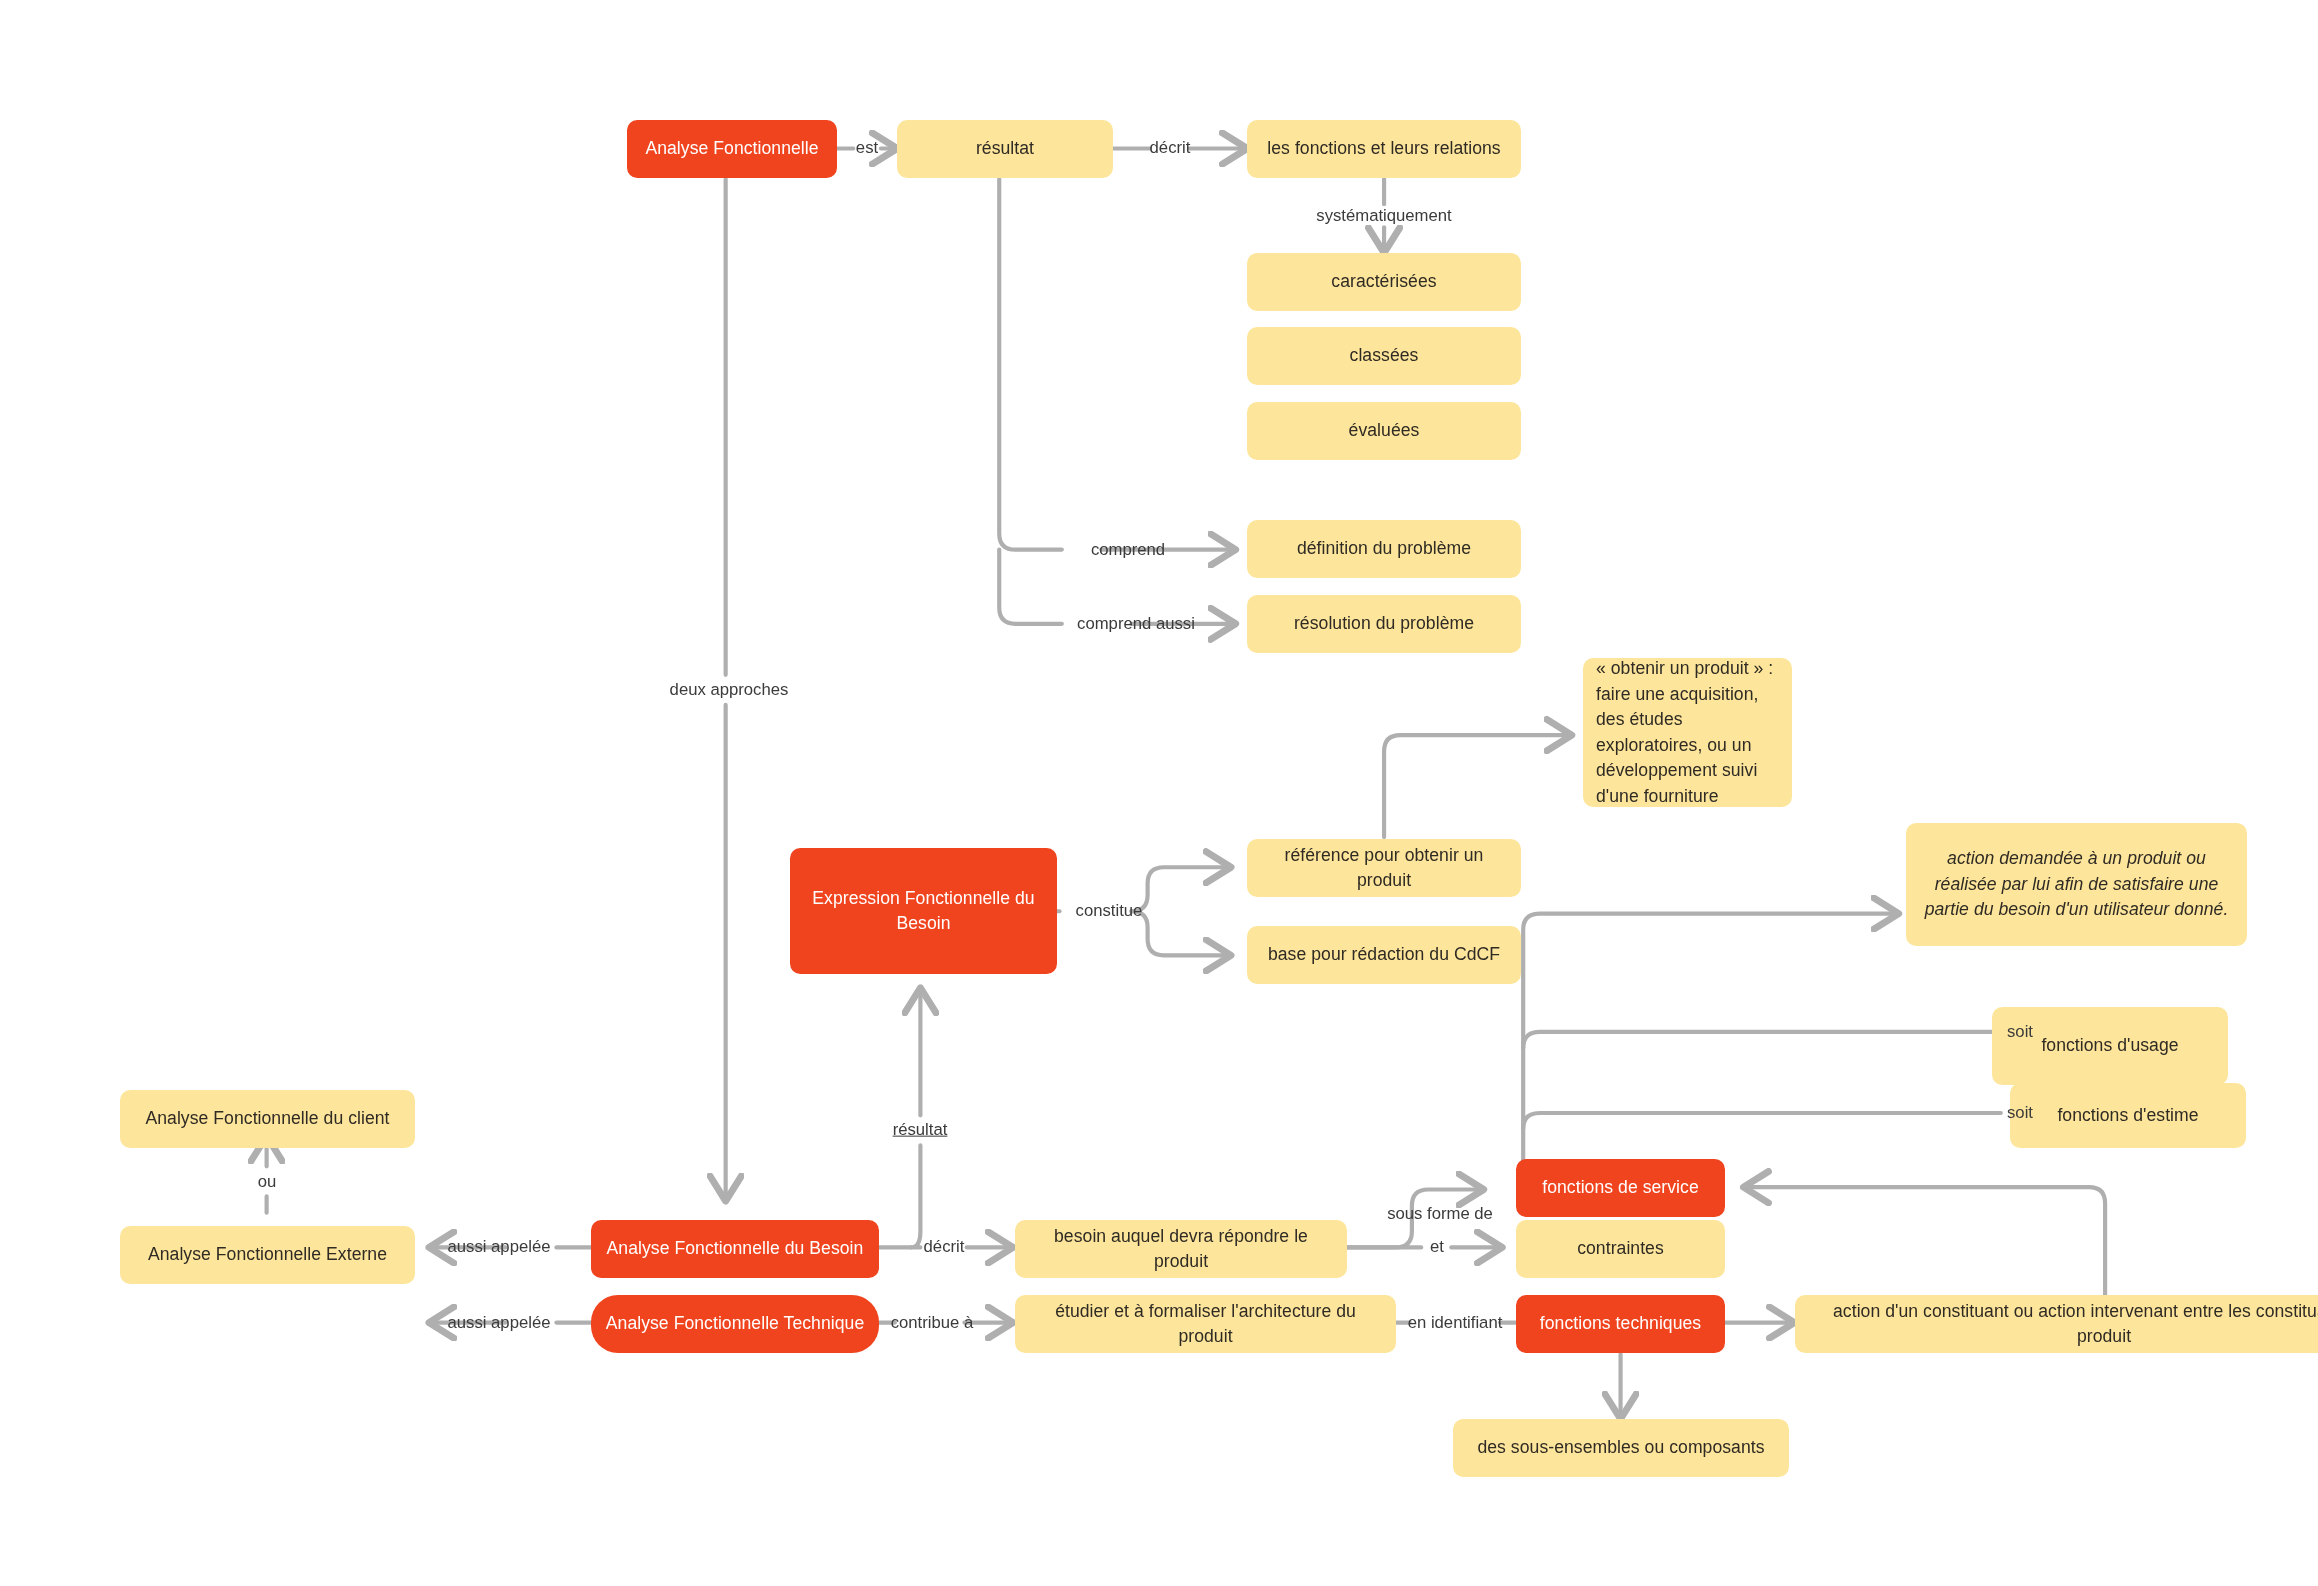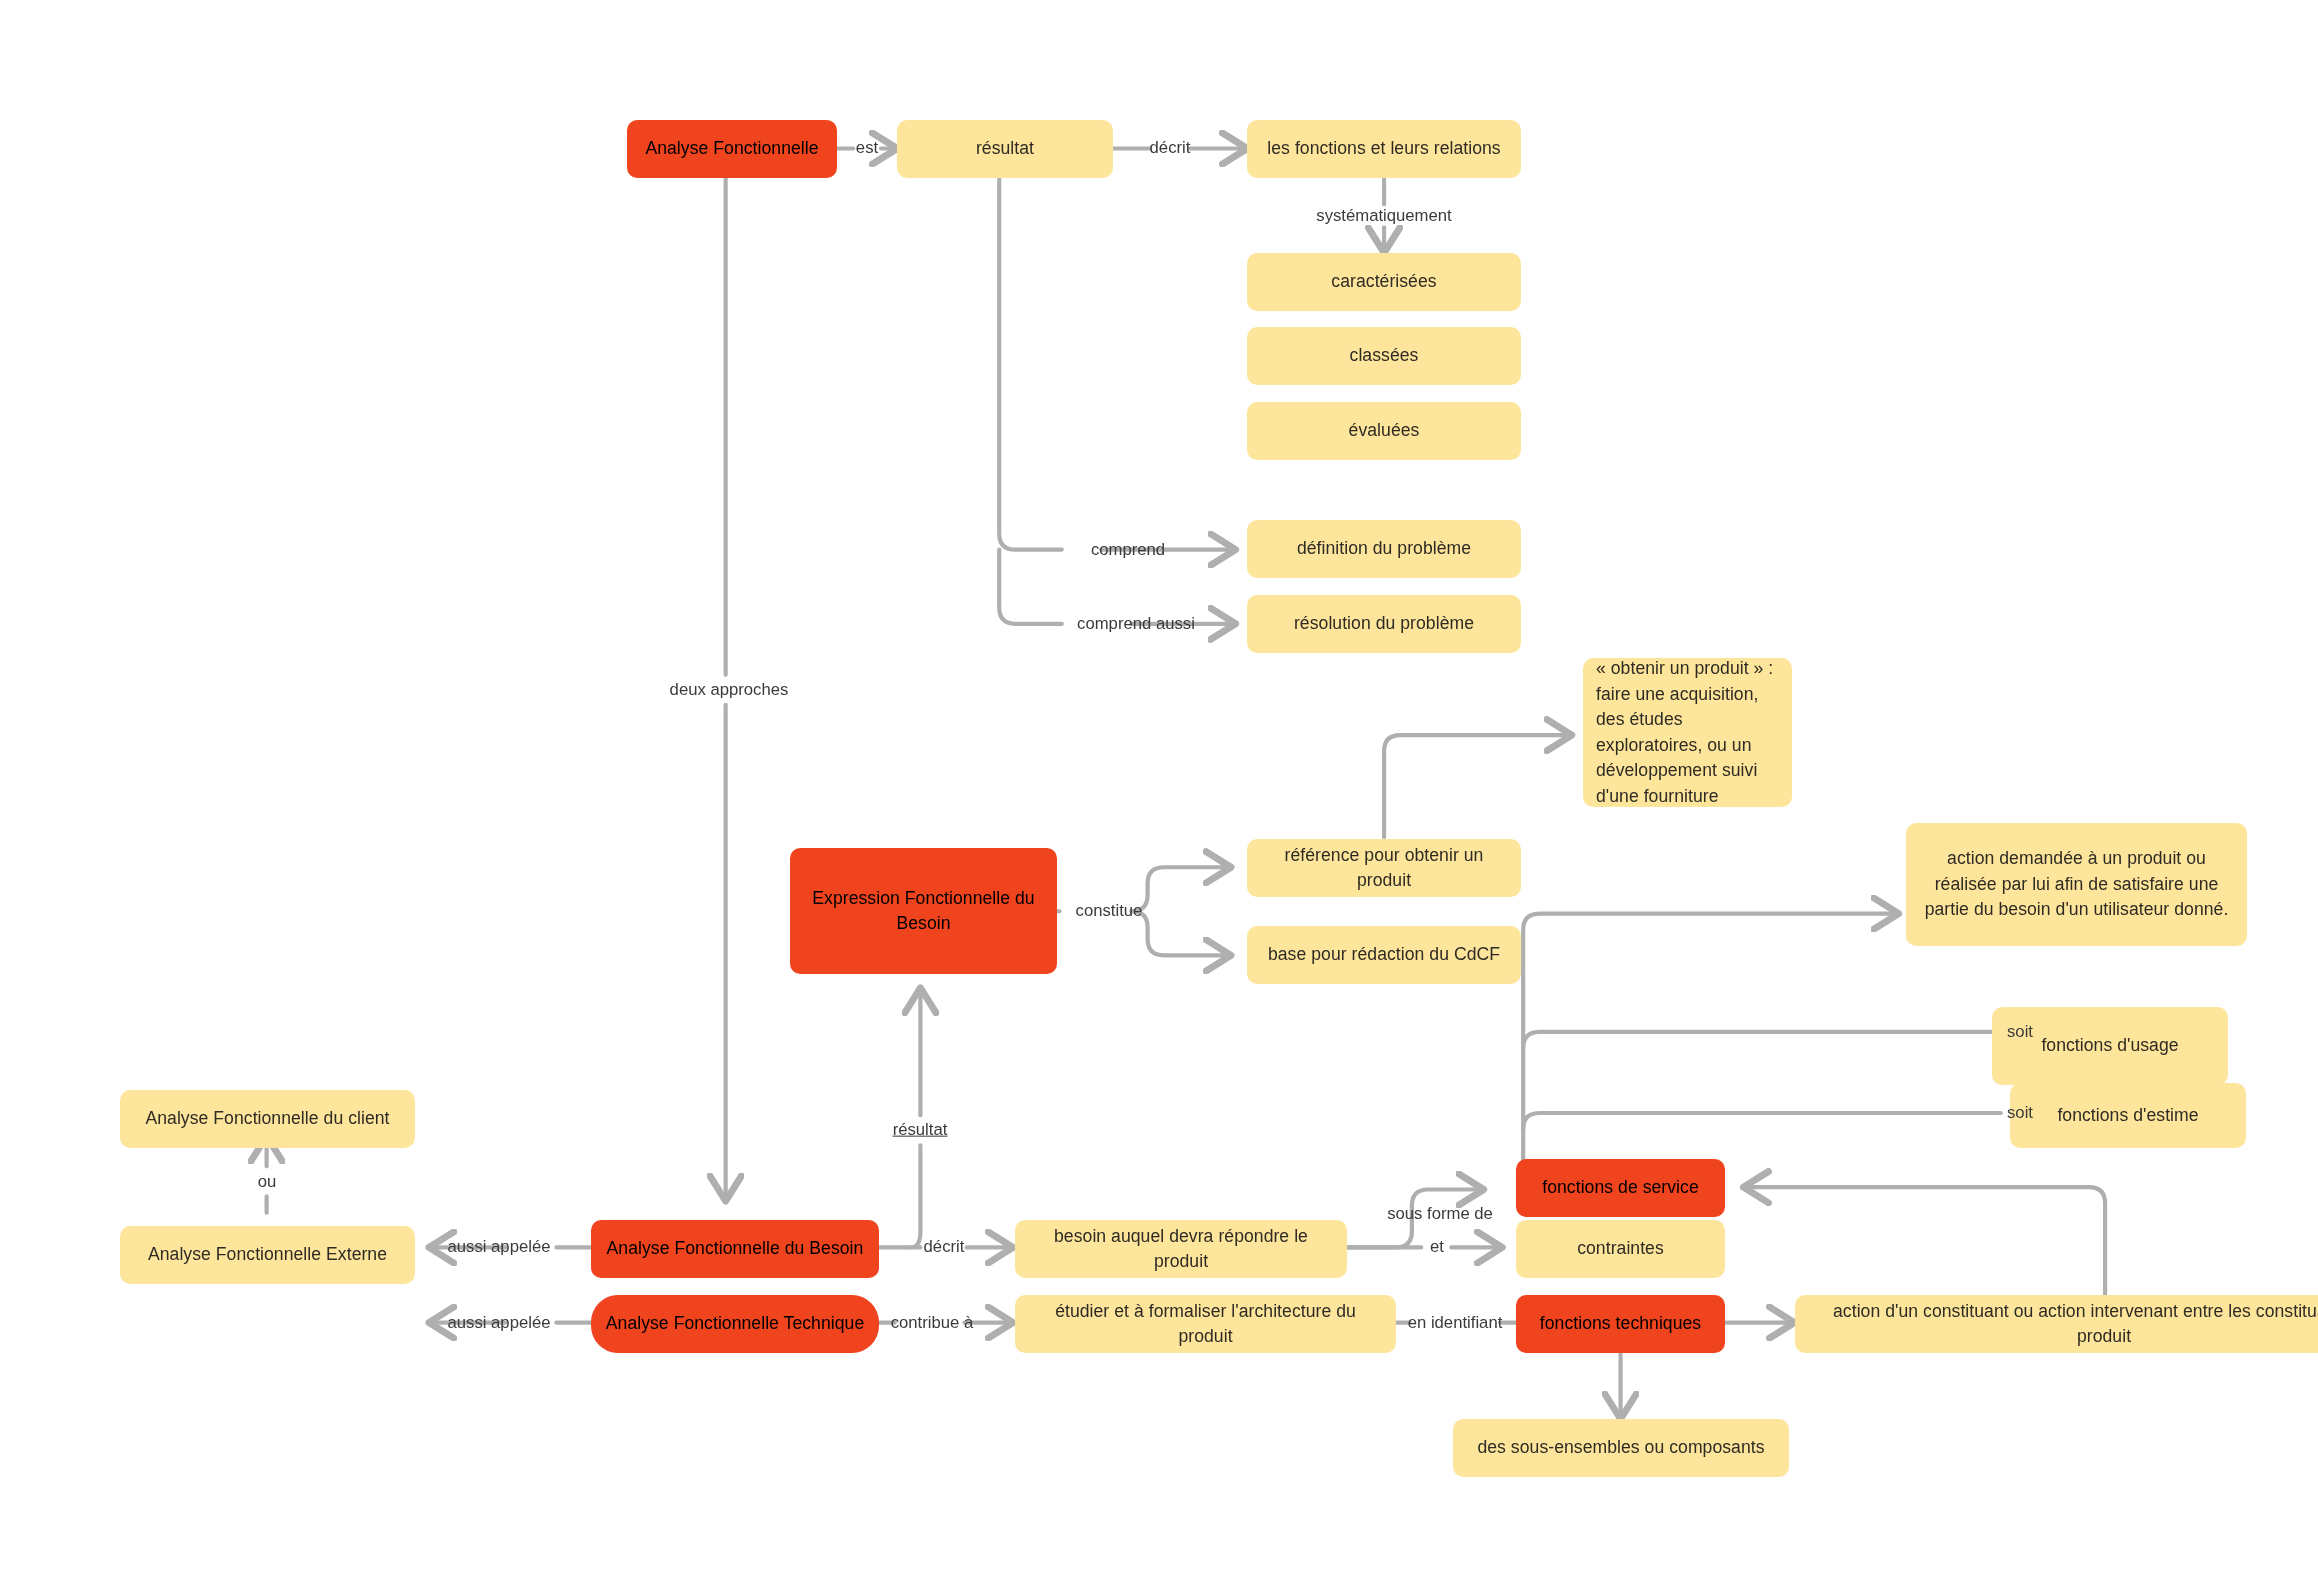--- a/index.html
+++ b/index.html
@@ -36,21 +36,21 @@
     line-height: 1.45;
     font-size: 17.6px;
     letter-spacing: 0.05px;
   }
   .node.yellow {
     background: #FDE69B;
     color: #2f2a24;
   }
   .node.red {
     background: #F0441F;
-    color: #000000;
+    color: #ffffff;
   }
   .node .txt { display:block; width:100%; }
   .node.ml { align-items: center; }
   .node.ml .txt { text-align: left; }
   .edge-label {
     position: absolute;
     font-size: 16.7px;
     color: #3b3b3b;
     white-space: nowrap;
     background: transparent;
@@ -174,21 +174,21 @@
   </div>
 
   <div class="node yellow" style="left:1247px; top:839px; width:274px; height:58px;">
     <span class="txt">référence pour obtenir un produit</span>
   </div>
 
   <div class="node yellow" style="left:1247px; top:926px; width:274px; height:58px;">
     <span class="txt">base pour rédaction du CdCF</span>
   </div>
 
-  <div class="node yellow" style="left:1906px; top:823px; width:341px; height:123px; padding:8.3px 14px;">
+  <div class="node yellow" style="left:1906px; top:823px; width:341px; height:123px; padding:8.3px 14px;font-style:italic;">
     <span class="txt">action demandée à un produit ou réalisée par lui afin de satisfaire une partie du besoin d'un utilisateur donné.</span>
   </div>
 
   <div class="node yellow" style="left:1992px; top:1001px; width:236px; height:78px;margin-top:6px;">
     <span class="txt">fonctions d'usage</span>
   </div>
 
   <div class="node yellow" style="left:2010px; top:1083px; width:236px; height:65px;">
     <span class="txt">fonctions d'estime</span>
   </div>

